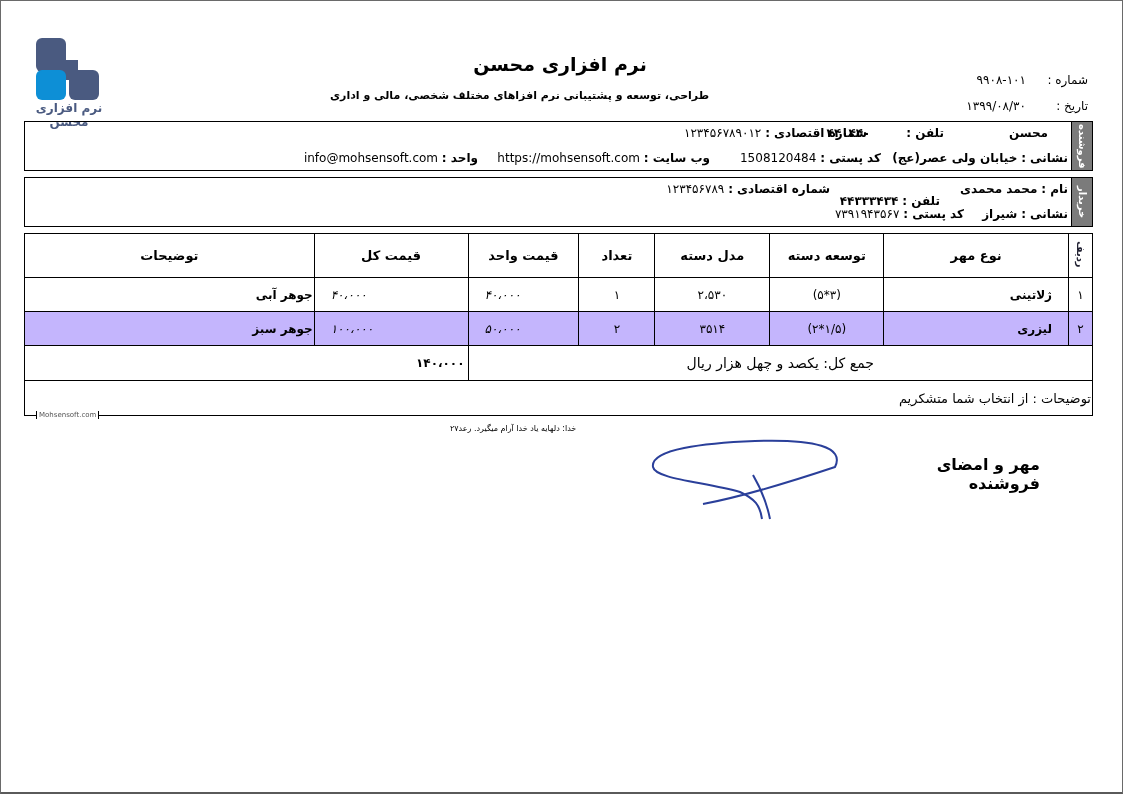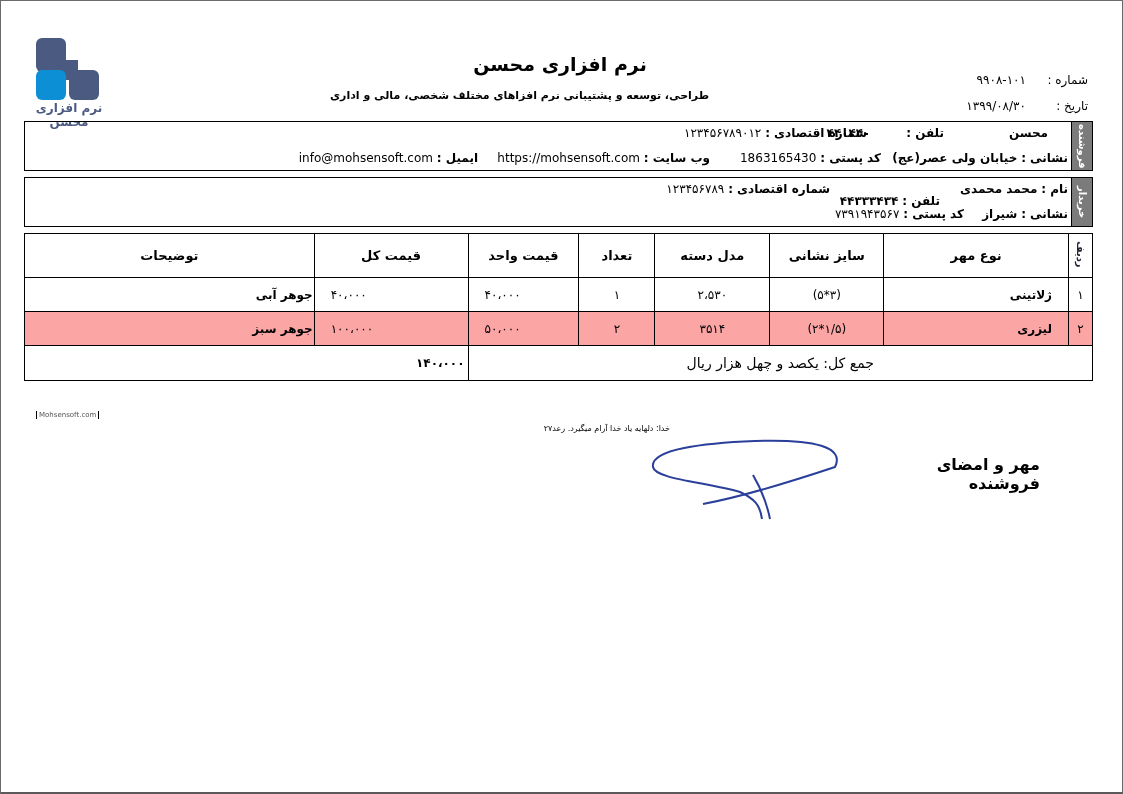--- a/index.html
+++ b/index.html
@@ -15,27 +15,27 @@
   .meta-row .lbl { width:62px; }
   .box { position:absolute; left:24px; width:1069px; border:1px solid #000; box-sizing:border-box; }
   .side-tab { position:absolute; right:0; top:0; bottom:0; width:20px; background:#7b7b7b; color:#fff; font-size:10px; font-weight:bold;
               writing-mode:vertical-rl; text-align:center; display:flex; align-items:center; justify-content:center; border-left:1px solid #000; }
   .line { position:absolute; font-size:12px; direction:rtl; white-space:nowrap; }
   .b { font-weight:bold; }
   table.items { position:absolute; left:24px; top:233px; width:1069px; border-collapse:collapse; direction:rtl; font-size:12px; }
   table.items td, table.items th { border:1px solid #000; padding:0 16px; }
   table.items th { height:43px; font-weight:bold; font-size:13px; }
   table.items td { height:33px; }
-  .row-alt td { background:#fca5a5; }
+  .row-alt td { background:#c4b5fd; }
   .c { text-align:center; }
   .r { text-align:right; }
-  .l { text-align:left; }
+  .l { text-align:left;font-style:italic; }
   .rowhead { writing-mode:vertical-rl; font-size:10px; font-weight:bold; color:#223; }
   .footer-site { left:36px; top:411px; font-size:7px; color:#555; background:#fff; padding:0 2px; border-left:1px solid #000; border-right:1px solid #000; }
-  .quote { left:470px; top:424px; width:200px; font-size:8px; direction:rtl; text-align:right; }
+  .quote { left:450px; top:424px; width:200px; font-size:8px; direction:rtl; text-align:left; }
   .sign-label { left:880px; top:455px; width:160px; font-size:16px; font-weight:bold; direction:rtl; text-align:right; }
 </style>
 </head>
 <body>
 
 <div class="page"></div>
 
 <svg class="abs logo" viewBox="0 0 64 64">
   <rect x="0" y="0" width="30" height="34" rx="6" fill="#4a5a80"></rect>
   <rect x="33" y="32" width="30" height="30" rx="6" fill="#4a5a80"></rect>
@@ -70,28 +70,28 @@
     <span class="b">شماره اقتصادی :</span>
     <span>۱۲۳۴۵۶۷۸۹۰۱۲</span>
   </div>
 
   <div class="line" style="right:24px; top:29px;">
     <span class="b">نشانی :</span>
     <span class="b">خیابان ولی عصر(عج)</span>
   </div>
   <div class="line" style="right:211px; top:29px;">
     <span class="b">کد پستی :</span>
-    <span>1863165430</span>
+    <span>1508120484</span>
   </div>
   <div class="line" style="right:382px; top:29px;">
     <span class="b">وب سایت :</span>
     <span>https://mohsensoft.com</span>
   </div>
   <div class="line" style="right:614px; top:29px;">
-    <span class="b">ایمیل :</span>
+    <span class="b">واحد :</span>
     <span>info@mohsensoft.com</span>
   </div>
 </div>
 
 <div class="box" style="top:177px; height:50px;">
   <div class="side-tab">خریدار</div>
 
   <div class="line" style="right:24px; top:4px;">
     <span class="b">نام :</span>
     <span class="b">محمد محمدی</span>
@@ -123,21 +123,21 @@
       <col style="width:115px">
     <col style="width:76px">
       <col style="width:111px">
       <col style="width:154px">
       <col style="width:290px">
   </colgroup>
   <tbody>
       <tr>
     <th class="c" style="padding:0;"><span class="rowhead">ردیف</span></th>
     <th class="c">نوع مهر</th>
-    <th class="c">سایز نشانی</th>
+    <th class="c">توسعه دسته</th>
     <th class="c">مدل دسته</th>
     <th class="c">تعداد</th>
     <th class="c">قیمت واحد</th>
     <th class="c">قیمت کل</th>
     <th class="c">توضیحات</th>
   </tr>
   <tr>
     <td class="c" style="padding:0;">۱</td>
     <td class="r b">ژلاتینی</td>
     <td class="c">(۳*۵)</td>
@@ -156,20 +156,23 @@
     <td class="l">۵۰،۰۰۰</td>
     <td class="l">۱۰۰،۰۰۰</td>
     <td class="r b" style="padding-right:1px;">جوهر سبز</td>
   </tr>
   <tr>
     <td colspan="6" class="c" style="height:34px; font-size:14px;">جمع کل: یکصد و چهل  هزار  ریال</td>
     <td colspan="2" class="r b" style="padding-right:3px; border-left:1px solid #000;">
       <span>۱۴۰،۰۰۰</span>
     </td>
   </tr>
+  <tr>
+    <td colspan="8" class="r" style="height:34px; font-size:13px; padding-right:1px; vertical-align:middle;">توضیحات : از  انتخاب شما متشکریم</td>
+  </tr>
 </tbody>
   </table>
 
 <div class="abs footer-site">Mohsensoft.com</div>
 <div class="abs quote">خدا: دلهایه یاد خدا آرام میگیرد. رعد۲۷</div>
 
 <svg class="abs" style="left:645px; top:437px;" width="200" height="85" viewBox="0 0 200 85">
   <path d="M58 67 C 95 60, 130 50, 190 30 C 200 10, 170 2, 110 4 C 60 6, 5 12, 8 30 C 10 42, 60 45, 95 55 C 110 62, 115 68, 117 82" fill="none" stroke="#2a3f9a" stroke-width="2"></path>
   <path d="M108 38 C 115 50, 121 62, 125 82" fill="none" stroke="#2a3f9a" stroke-width="2"></path>
 </svg>

